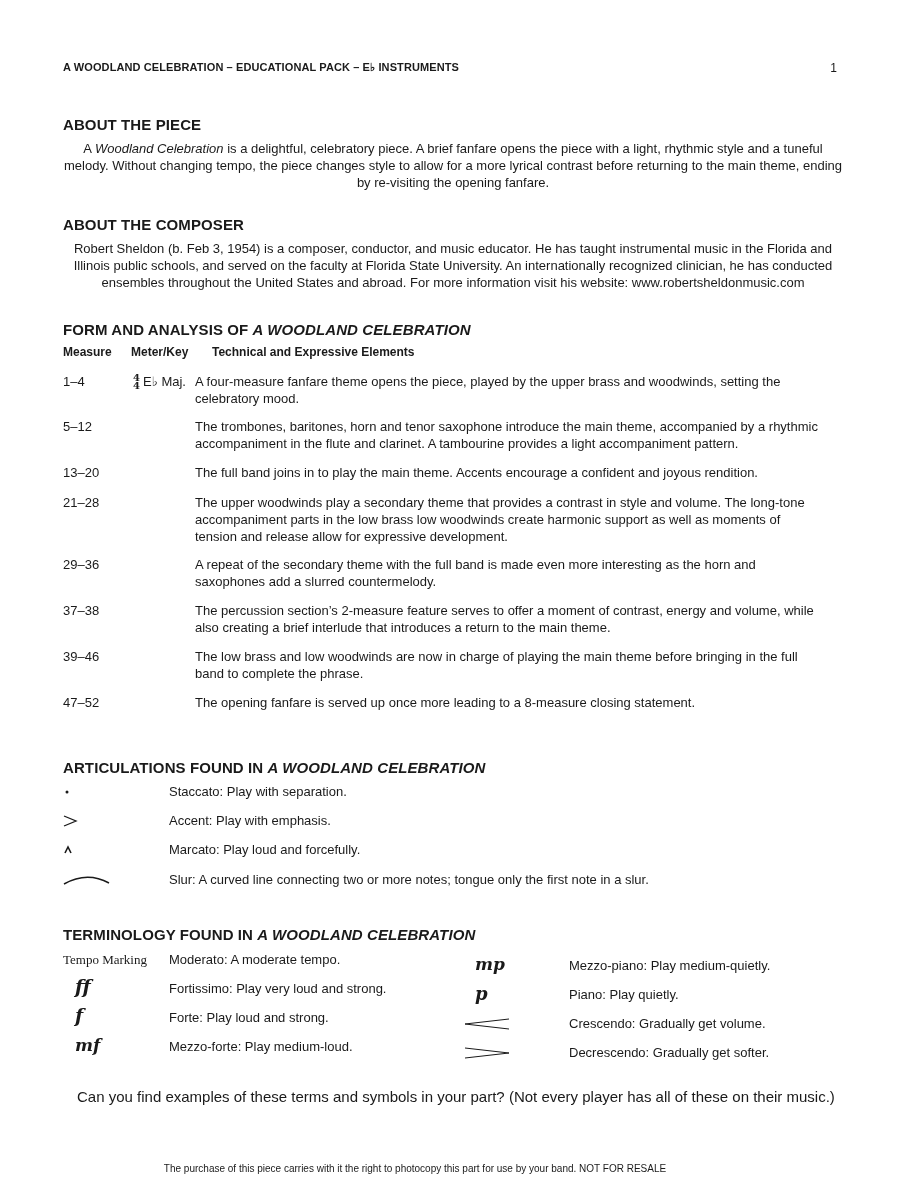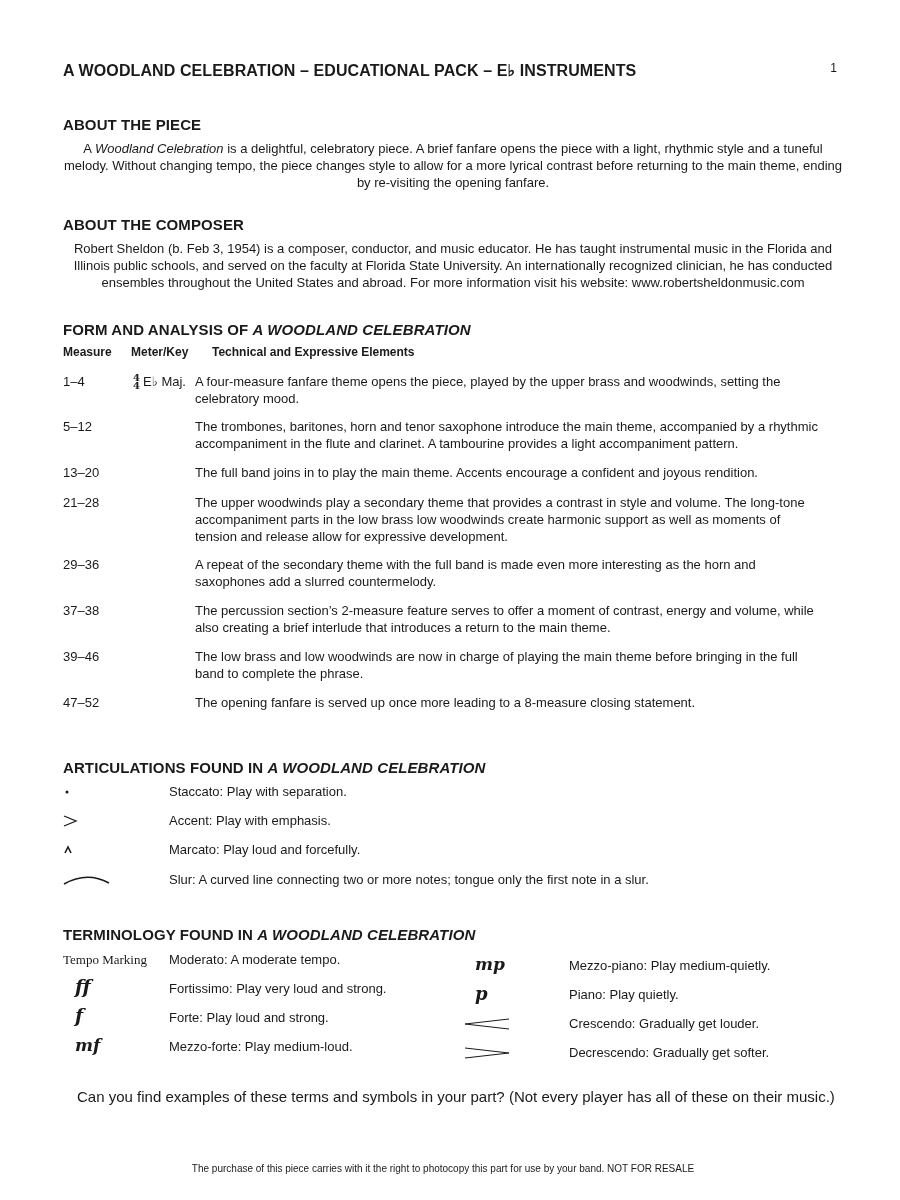--- a/index.html
+++ b/index.html
@@ -1,19 +1,19 @@
 <!DOCTYPE html>
 <html><head>
 <meta charset="utf-8">
 <style>
   html, body { margin: 0; padding: 0; background: #ffffff; }
   body { width: 900px; height: 1200px; position: relative; overflow: hidden;
          font-family: "Liberation Sans", sans-serif; color: #1a1a1a; }
   .abs { position: absolute; }
-  .running-head { left: 63px; top: 61px; font-size: 16px; font-weight: bold; letter-spacing: 0.1px; }
+  .running-head { left: 63px; top: 61px; font-size: 11px; font-weight: bold; letter-spacing: 0.1px; }
   .page-num { right: 63px; top: 61px; font-size: 12px; }
   h2 { margin: 0; font-size: 15px; font-weight: bold; position: absolute; left: 63px; letter-spacing: 0.1px; }
   h2 i { font-style: italic; }
   .para { position: absolute; left: 63px; width: 780px; font-size: 13px; line-height: 17px; text-align: center; }
   .para i { font-style: italic; }
 
   .col-head { position: absolute; top: 345px; font-size: 12px; font-weight: bold; }
   .row { position: absolute; left: 63px; width: 780px; font-size: 13px; line-height: 17px; }
   .row .m { position: absolute; left: 0; top: 0; }
   .row .k { position: absolute; left: 70px; top: 0; display: flex; align-items: center; }
@@ -23,21 +23,21 @@
 
   .art-row { position: absolute; left: 63px; font-size: 13px; line-height: 17px; }
   .art-sym { position: absolute; left: 0; width: 50px; }
   .art-txt { position: absolute; left: 106px; white-space: nowrap; }
 
   .term-row { position: absolute; font-size: 13px; line-height: 17px; }
   .term-sym { position: absolute; left: 12px; font-family: "DejaVu Serif", serif; font-weight: bold; font-style: italic; }
   .term-txt { position: absolute; white-space: nowrap; }
 
   .question { position: absolute; left: 77px; top: 1088px; font-size: 15px; }
-  .footer { position: absolute; left: 0; width: 830px; top: 1163px; text-align: center; font-size: 10px; margin-left: 28px; }
+  .footer { position: absolute; left: 0; width: 830px; top: 1163px; text-align: center; font-size: 10px; }
 </style>
 </head>
 <body>
 
 <div class="abs running-head">A WOODLAND CELEBRATION – EDUCATIONAL PACK – E♭ INSTRUMENTS</div>
 <div class="abs page-num">1</div>
 
 <h2 style="top:116px">ABOUT THE PIECE</h2>
 <div class="para" style="top:140px"><span>A </span><i>Woodland Celebration</i><span> is a delightful, celebratory piece.  A brief fanfare opens the piece with a light, rhythmic style and a tuneful melody.  Without changing tempo, the piece changes style to allow for a more lyrical contrast before returning to the main theme, ending by re-visiting the opening fanfare.</span></div>
 
@@ -142,21 +142,21 @@
   <span class="term-txt" style="left:106px">Mezzo-piano: Play medium-quietly.</span>
 </div>
 <div class="term-row" style="left:463px;top:986px">
   <span class="term-sym" style="font-size:18px;top:-1px">p</span>
   <span class="term-txt" style="left:106px">Piano: Play quietly.</span>
 </div>
 <div class="term-row" style="left:463px;top:1015px">
   <span style="position:absolute;left:0;top:0"><svg width="50" height="17">
         <polyline points="46,4 2,9 46,14" fill="none" stroke="#1a1a1a" stroke-width="1"></polyline>
       </svg></span>
-  <span class="term-txt" style="left:106px">Crescendo: Gradually get louder.</span>
+  <span class="term-txt" style="left:106px">Crescendo: Gradually get volume.</span>
 </div>
 <div class="term-row" style="left:463px;top:1044px">
   <span style="position:absolute;left:0;top:0"><svg width="50" height="17">
         <polyline points="2,4 46,9 2,14" fill="none" stroke="#1a1a1a" stroke-width="1"></polyline>
       </svg></span>
   <span class="term-txt" style="left:106px">Decrescendo: Gradually get softer.</span>
 </div>
 
 <div class="question">Can you find examples of these terms and symbols in your part? (Not every player has all of these on their music.)</div>
 <div class="footer">The purchase of this piece carries with it the right to photocopy this part for use by your band. NOT FOR RESALE</div>

